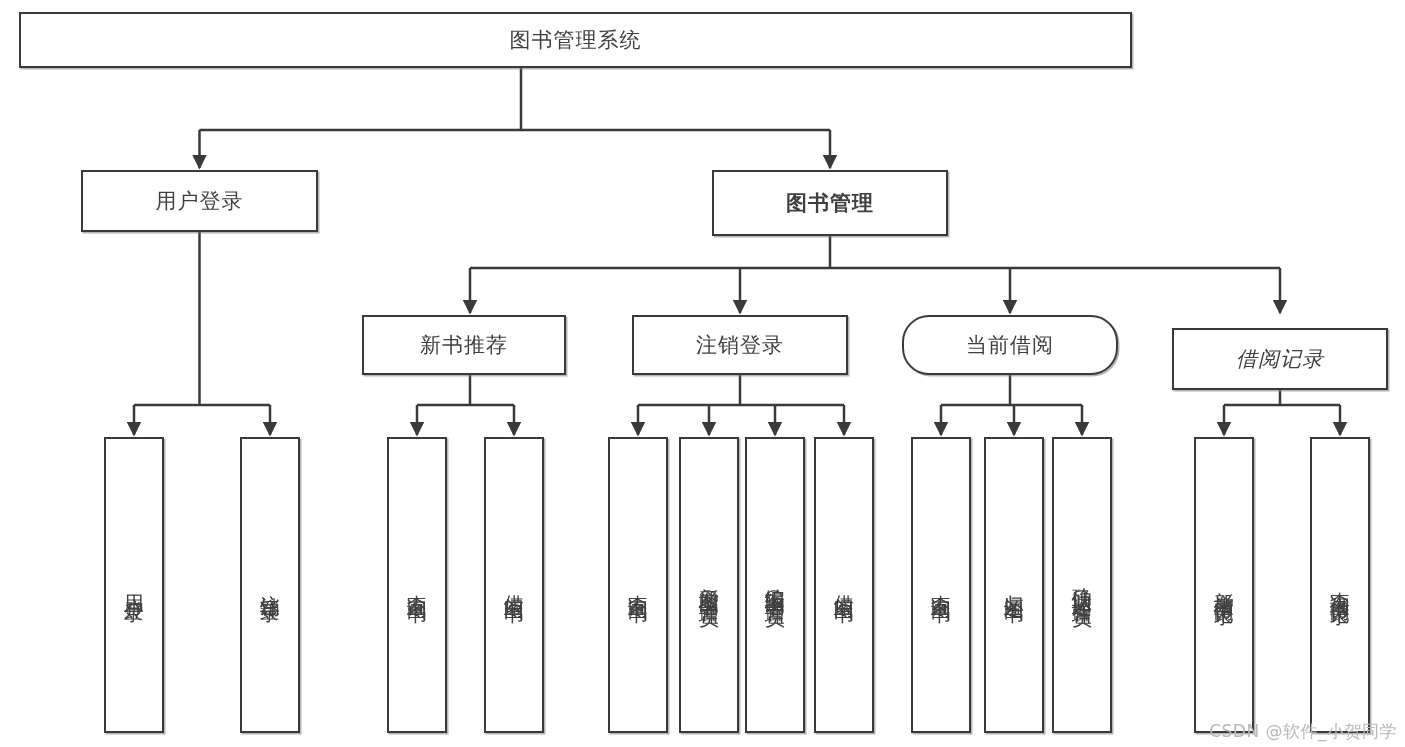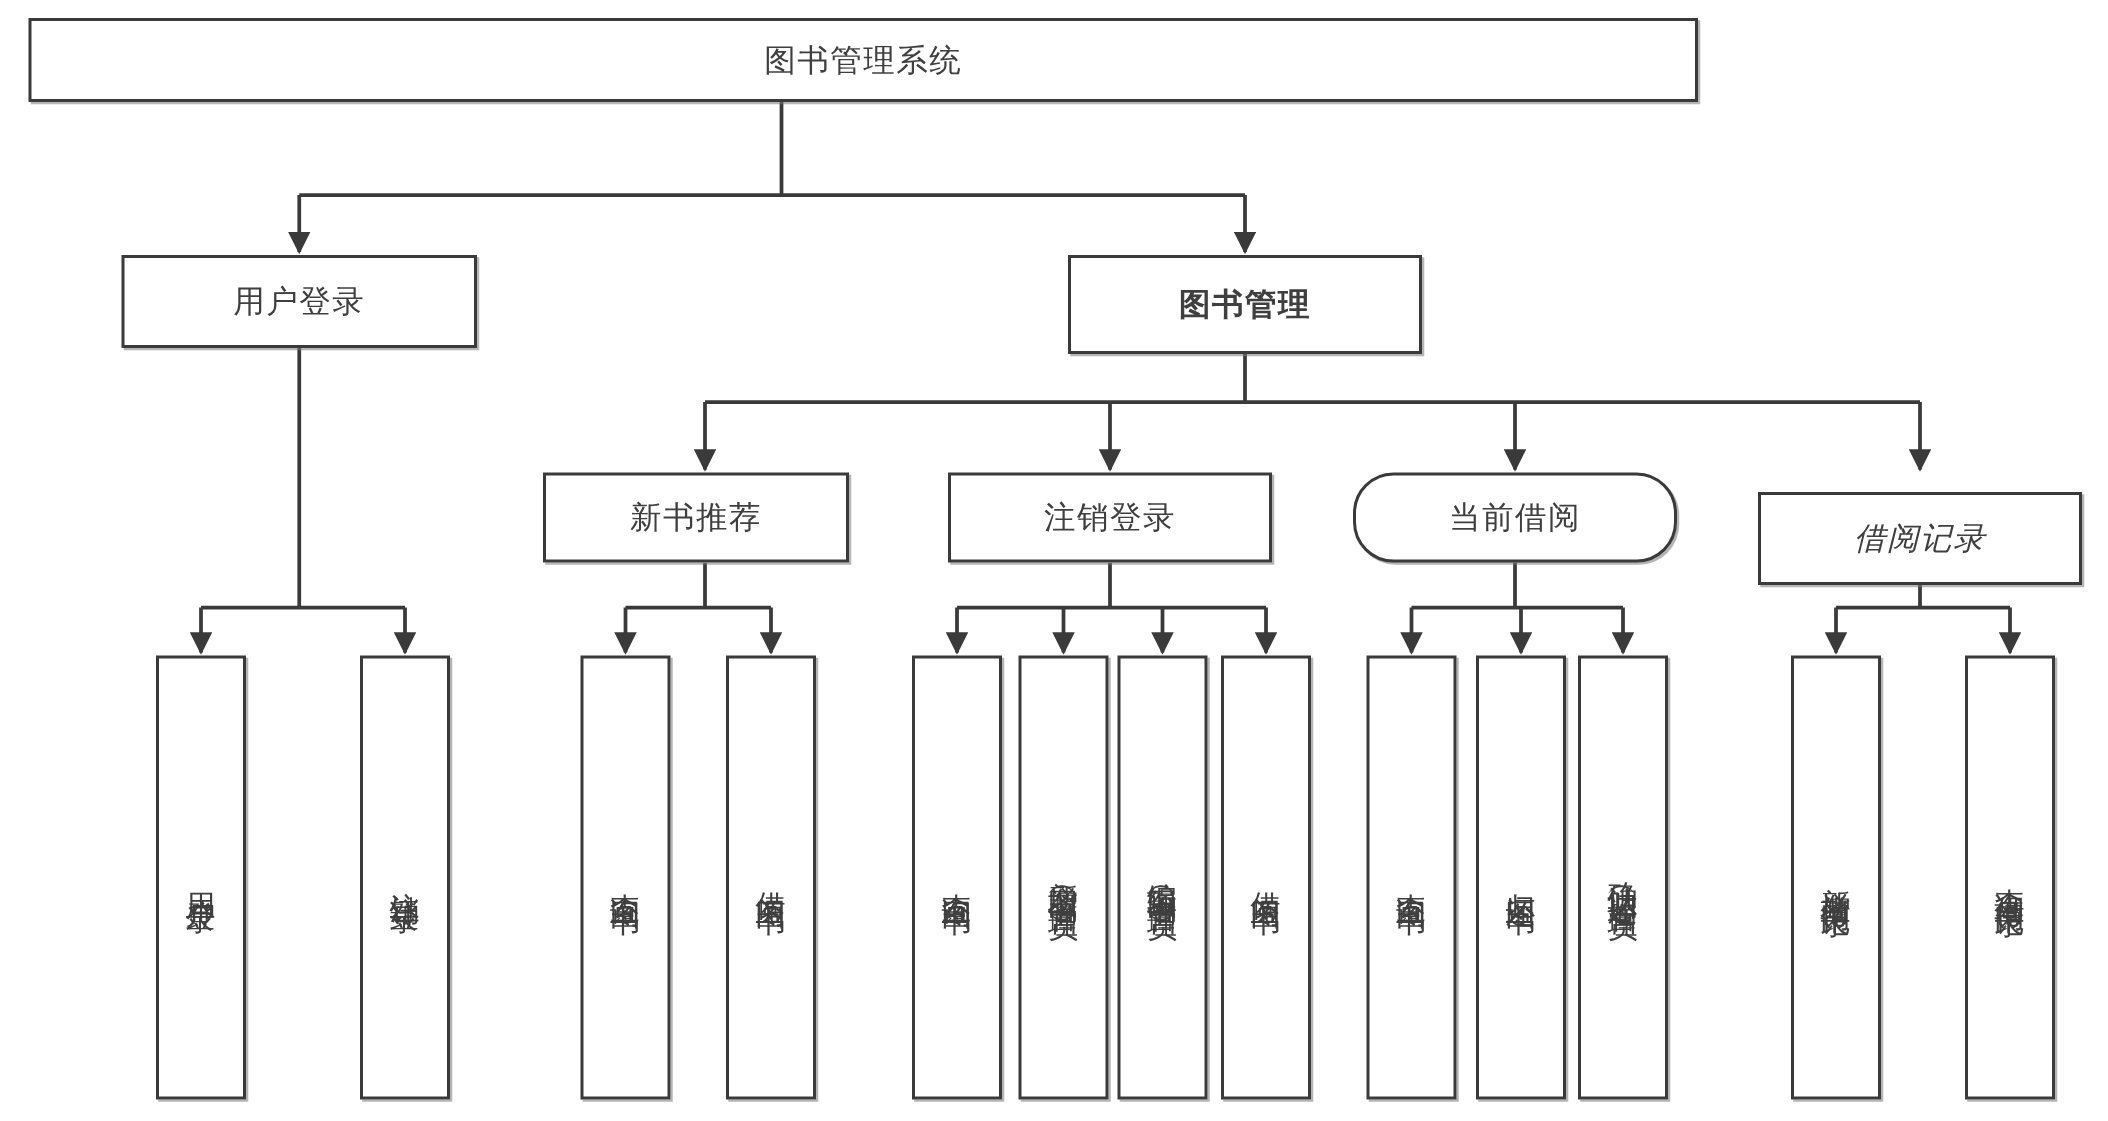--- a/index.html
+++ b/index.html
@@ -176,13 +176,14 @@
         <span class="label">确认归还（管理员）</span>
       </div>
       <div class="node vertical" style="left: 1194px; top: 437px; width: 60px; height: 296px; border-color: rgb(58, 58, 58);">
         <span class="label">新增借阅记录</span>
       </div>
       <div class="node vertical" style="left: 1310px; top: 437px; width: 60px; height: 296px; border-color: rgb(58, 58, 58);">
         <span class="label">查询借阅记录</span>
       </div>
     </div>
 
+  <div id="watermark">CSDN @软件_小贺同学</div>
 </div>
 
 </body></html>

